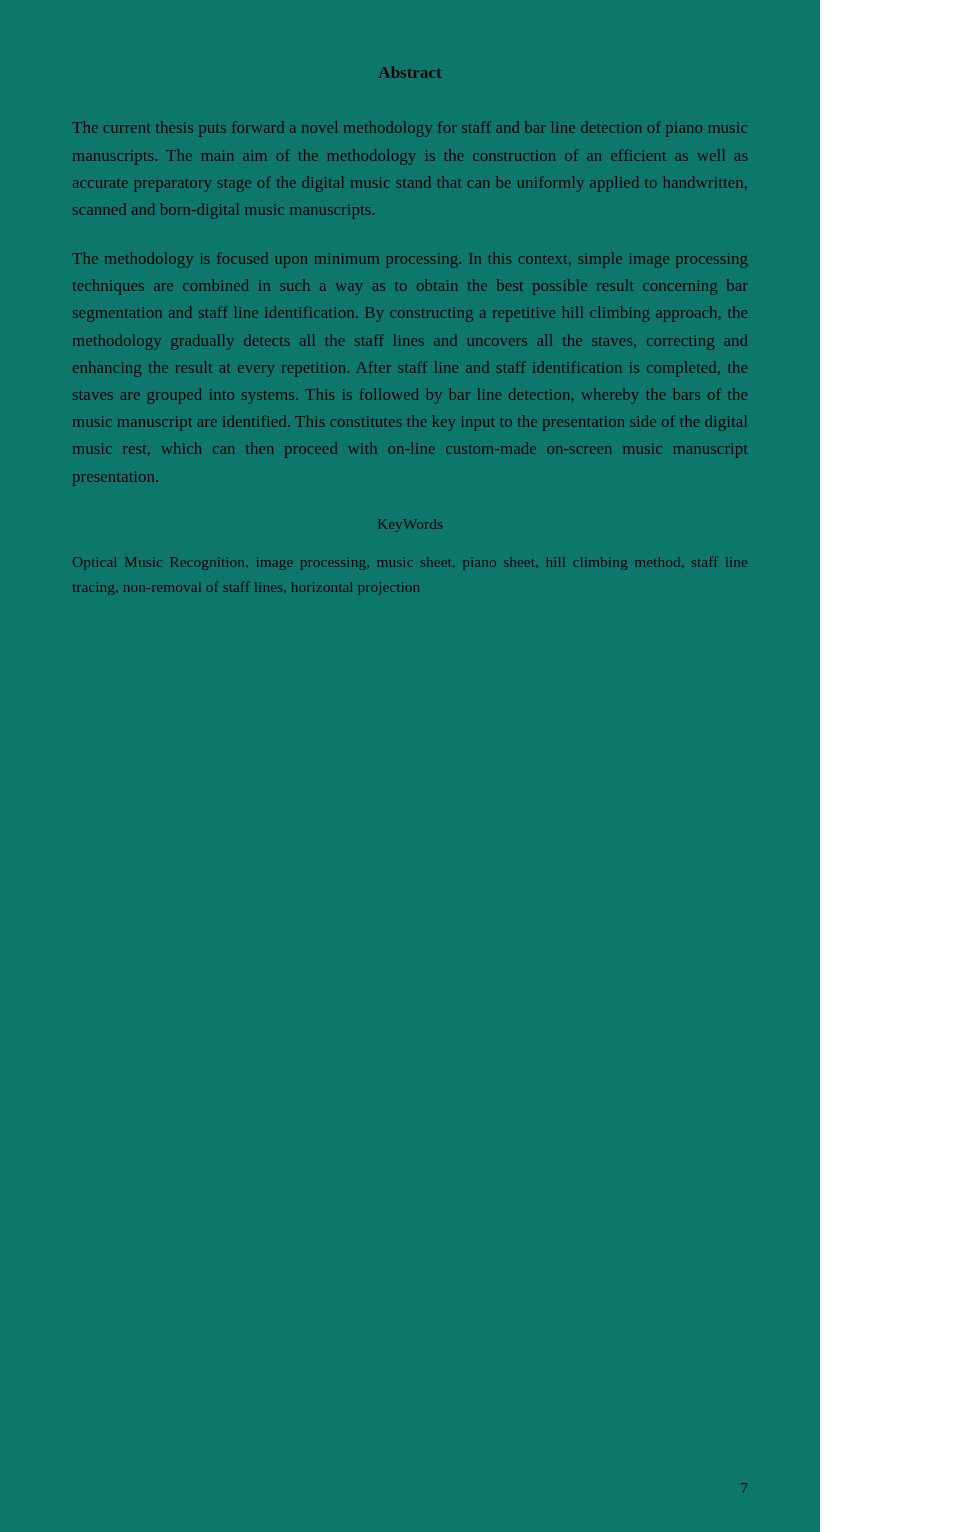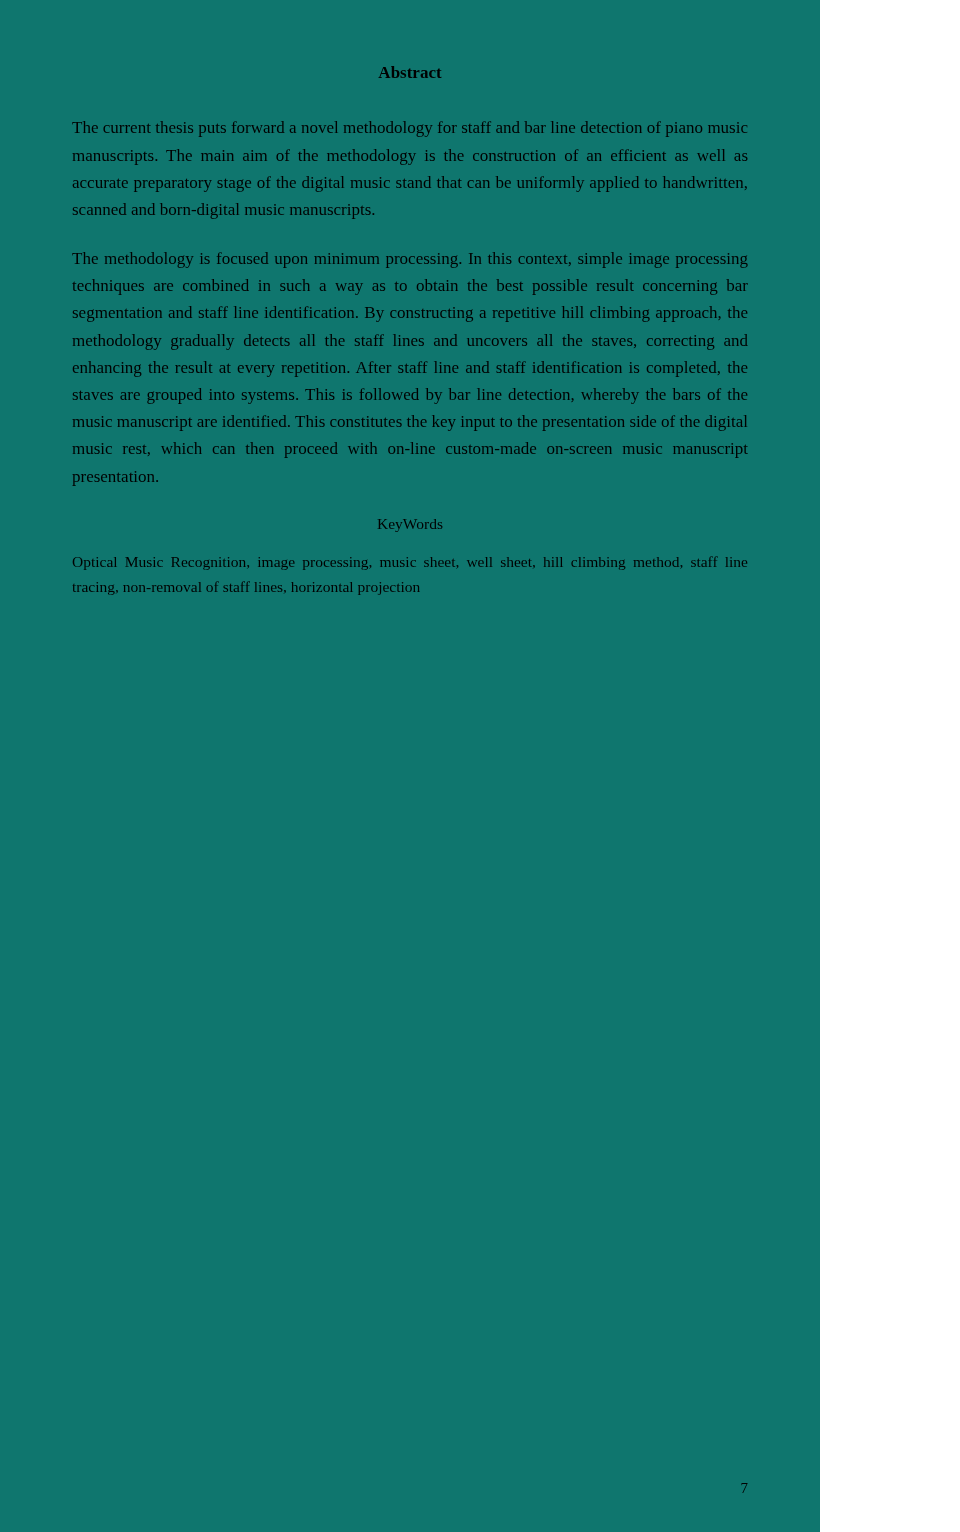--- a/index.html
+++ b/index.html
@@ -71,17 +71,17 @@
 
   <h1 class="abstract-title">Abstract</h1>
 
   <p class="paragraph">The current thesis puts forward a novel methodology for staff and bar line detection of piano music manuscripts. The main aim of the methodology is the construction of an efficient as well as accurate preparatory stage of the digital music stand that can be uniformly applied to handwritten, scanned and born-digital music manuscripts.</p>
 
   <p class="paragraph">The methodology is focused upon minimum processing. In this context, simple image processing techniques are combined in such a way as to obtain the best possible result concerning bar segmentation and staff line identification. By constructing a repetitive hill climbing approach, the methodology gradually detects all the staff lines and uncovers all the staves, correcting and enhancing the result at every repetition. After staff line and staff identification is completed, the staves are grouped into systems. This is followed by bar line detection, whereby the bars of the music manuscript are identified. This constitutes the key input to the presentation side of the digital music rest, which can then proceed with on-line custom-made on-screen music manuscript presentation.</p>
 
 
   <p class="keywords-title">KeyWords</p>
 
-  <p class="keywords-content">Optical Music Recognition, image processing, music sheet, well sheet, hill climbing method, staff line tracing, non-removal of staff lines, horizontal projection</p>
+  <p class="keywords-content">Optical Music Recognition, image processing, music sheet, piano sheet, hill climbing method, staff line tracing, non-removal of staff lines, horizontal projection</p>
 
   <span class="page-number">7</span>
 
 </div>
 
 </body></html>

